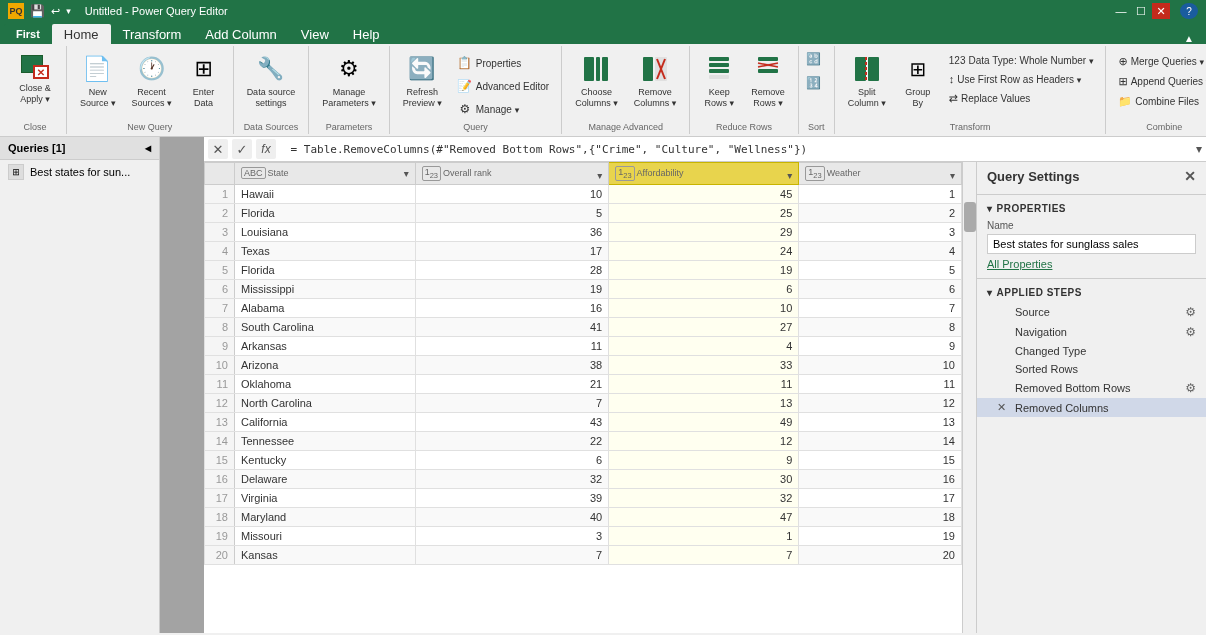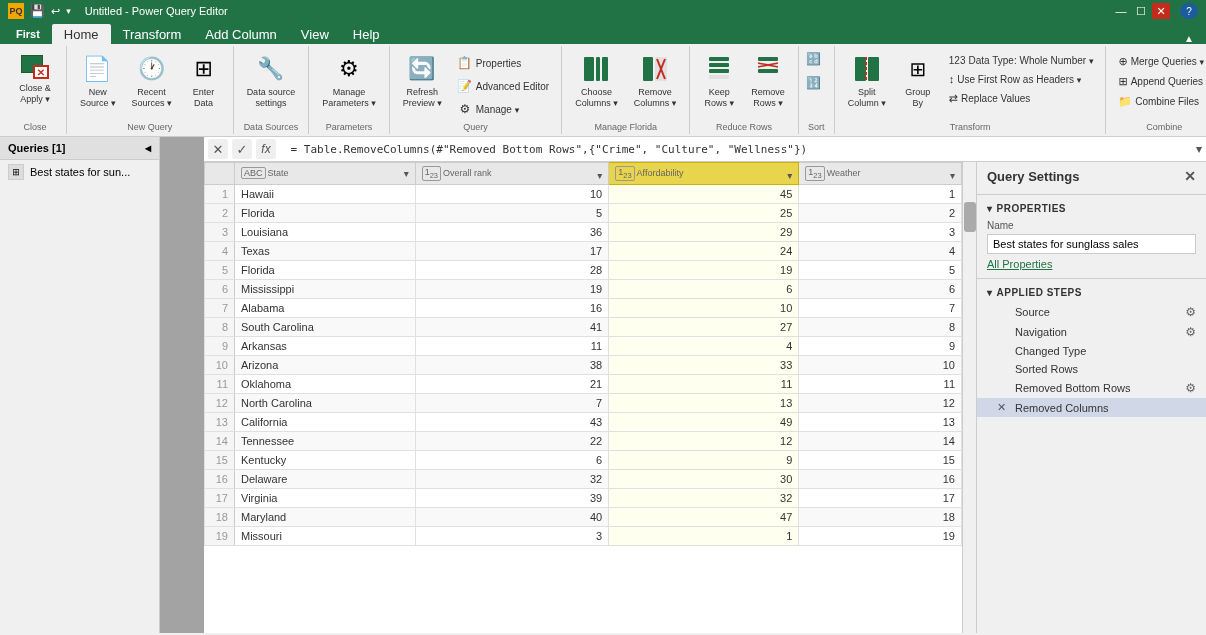--- a/index.html
+++ b/index.html
@@ -416,21 +416,21 @@
           <svg width="28" height="28" viewBox="0 0 28 28">
             <rect x="2" y="2" width="10" height="24" fill="#217346" rx="1"></rect>
             <rect x="14" y="2" width="12" height="24" fill="#e0e0e0" rx="1"></rect>
             <line x1="16" y1="4" x2="24" y2="24" stroke="#c42b1c" stroke-width="2"></line>
             <line x1="24" y1="4" x2="16" y2="24" stroke="#c42b1c" stroke-width="2"></line>
           </svg>
         </div>
         <div class="ribbon-btn-label">Remove<br>Columns <span style="font-size:9px;">▾</span></div>
       </div>
     </div>
-    <div class="ribbon-group-label">Manage Florida</div>
+    <div class="ribbon-group-label">Manage Advanced</div>
   </div>
 
   <div class="ribbon-group">
     <div class="ribbon-buttons">
       <div class="ribbon-btn-large">
         <div class="ribbon-icon-large">
           <svg width="28" height="28" viewBox="0 0 28 28">
             <rect x="4" y="2" width="20" height="4" fill="#217346" rx="1"></rect>
             <rect x="4" y="8" width="20" height="4" fill="#217346" rx="1"></rect>
             <rect x="4" y="14" width="20" height="4" fill="#217346" rx="1"></rect>
@@ -709,20 +709,27 @@
                   <td class="num-col">40</td>
                   <td class="num-col highlighted">47</td>
                   <td class="num-col">18</td>
                 </tr>
                 <tr>
                   <td class="row-num">19</td>
                   <td>Missouri</td>
                   <td class="num-col">3</td>
                   <td class="num-col highlighted">1</td>
                   <td class="num-col">19</td>
+                </tr>
+                <tr>
+                  <td class="row-num">20</td>
+                  <td>Kansas</td>
+                  <td class="num-col">7</td>
+                  <td class="num-col highlighted">7</td>
+                  <td class="num-col">20</td>
                 </tr>
               </tbody>
           </table>
         </div>
       </div>
 
       <div class="scroll-track">
         <div style="width:12px;height:30px;background:#aaa;margin:40px auto 0;border-radius:3px;"></div>
       </div>
 

